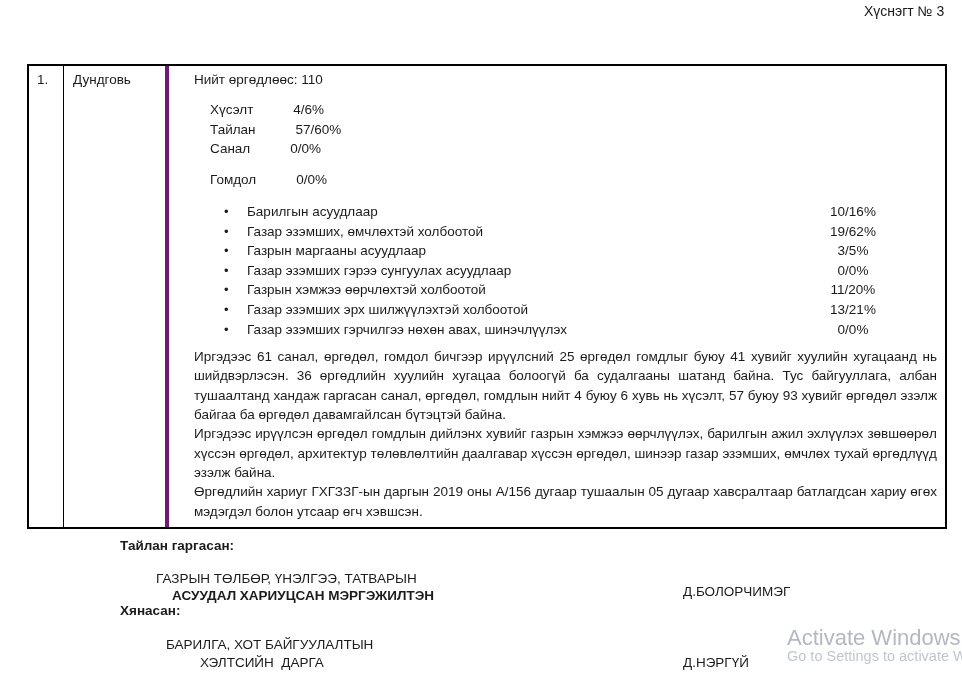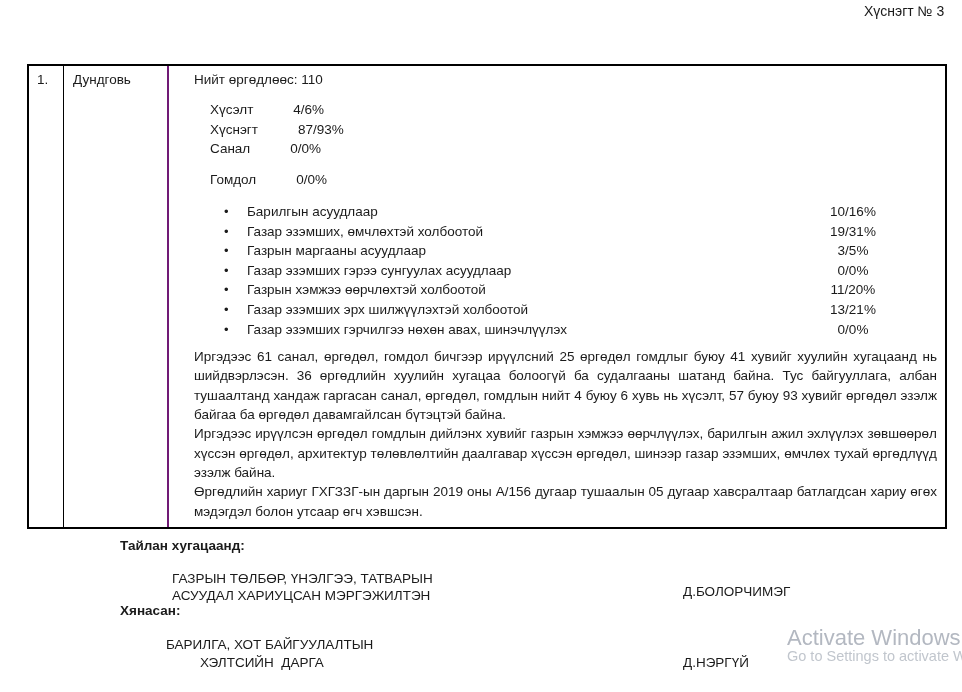--- a/index.html
+++ b/index.html
@@ -43,21 +43,21 @@
     background: #fff;
   }
   .col-num {
     width: 35px;
     border-right: 1px solid #000;
     padding: 4px 0 0 8px;
     line-height: 19px;
   }
   .col-aimag {
     width: 105px;
-    border-right: 2px solid #701a75;
+    border-right: 4px solid #701a75;
     padding: 4px 0 0 9px;
     line-height: 19px;
   }
   .col-content {
     flex: 1;
     padding: 4px 8px 6px 8px;
     margin-left: 17px;
   }
   .total-line { line-height: 19px; }
   .stats-block { margin-top: 11px; margin-left: 16px; }
@@ -120,41 +120,41 @@
     <div class="col-aimag">Дундговь</div>
     <div class="col-content">
 
       <div class="total-line">Нийт өргөдлөөс: 110</div>
 
       <div class="stats-block">
         <div class="stat-row">
           <span class="stat-label">Хүсэлт</span><span>4/6%</span>
         </div>
         <div class="stat-row">
-          <span class="stat-label">Хүснэгт</span><span>87/93%</span>
+          <span class="stat-label">Тайлан</span><span>57/60%</span>
         </div>
         <div class="stat-row">
           <span class="stat-label">Санал</span><span>0/0%</span>
         </div>
       </div>
 
       <div class="gomdol-row">
         <span class="stat-label">Гомдол</span><span>0/0%</span>
       </div>
 
       <div class="bullet-block">
         <div class="bullet-row">
           <span class="bullet-marker">•</span>
           <span class="bullet-text">Барилгын асуудлаар</span>
           <span class="bullet-value">10/16%</span>
         </div>
         <div class="bullet-row">
           <span class="bullet-marker">•</span>
           <span class="bullet-text">Газар эзэмших, өмчлөхтэй холбоотой</span>
-          <span class="bullet-value">19/31%</span>
+          <span class="bullet-value">19/62%</span>
         </div>
         <div class="bullet-row">
           <span class="bullet-marker">•</span>
           <span class="bullet-text">Газрын маргааны асуудлаар</span>
           <span class="bullet-value">3/5%</span>
         </div>
         <div class="bullet-row">
           <span class="bullet-marker">•</span>
           <span class="bullet-text">Газар эзэмших гэрээ сунгуулах асуудлаар</span>
           <span class="bullet-value">0/0%</span>
@@ -178,23 +178,23 @@
 
       <div class="para-block">
         <div class="para">Иргэдээс 61 санал, өргөдөл, гомдол бичгээр ирүүлсний 25 өргөдөл гомдлыг буюу 41 хувийг хуулийн хугацаанд нь шийдвэрлэсэн. 36 өргөдлийн хуулийн хугацаа болоогүй ба судалгааны шатанд байна. Тус байгууллага, албан тушаалтанд хандаж гаргасан санал, өргөдөл, гомдлын нийт 4 буюу 6 хувь нь хүсэлт, 57 буюу 93 хувийг өргөдөл эзэлж байгаа ба өргөдөл давамгайлсан бүтэцтэй байна.</div>
         <div class="para">Иргэдээс ирүүлсэн өргөдөл гомдлын дийлэнх хувийг газрын хэмжээ өөрчлүүлэх, барилгын ажил эхлүүлэх зөвшөөрөл хүссэн өргөдөл, архитектур төлөвлөлтийн даалгавар хүссэн өргөдөл, шинээр газар эзэмших, өмчлөх тухай өргөдлүүд эзэлж байна.</div>
         <div class="para">Өргөдлийн хариуг ГХГЗЗГ-ын даргын 2019 оны А/156 дугаар тушаалын 05 дугаар хавсралтаар батлагдсан хариу өгөх мэдэгдэл болон утсаар өгч хэвшсэн.</div>
       </div>
 
     </div>
   </div>
 
-  <div class="footer-label" style="left:120px; top:537px;">Тайлан хугацаанд:</div>
-  <div class="footer-text" style="left:172px; top:570px;">ГАЗРЫН ТӨЛБӨР, ҮНЭЛГЭЭ, ТАТВАРЫН</div>
-  <div class="footer-text" style="left:172px; top:587px;">АСУУДАЛ ХАРИУЦСАН МЭРГЭЖИЛТЭН</div>
+  <div class="footer-label" style="left:120px; top:537px;">Тайлан гаргасан:</div>
+  <div class="footer-text" style="left:156px; top:570px;">ГАЗРЫН ТӨЛБӨР, ҮНЭЛГЭЭ, ТАТВАРЫН</div>
+  <div class="footer-text" style="left:172px; top:587px;font-weight:bold;">АСУУДАЛ ХАРИУЦСАН МЭРГЭЖИЛТЭН</div>
   <div class="footer-text" style="left:683px; top:583px;">Д.БОЛОРЧИМЭГ</div>
 
   <div class="footer-label" style="left:120px; top:602px;">Хянасан:</div>
   <div class="footer-text" style="left:166px; top:636px;">БАРИЛГА, ХОТ БАЙГУУЛАЛТЫН</div>
   <div class="footer-text" style="left:200px; top:654px;">ХЭЛТСИЙН  ДАРГА</div>
   <div class="footer-text" style="left:683px; top:654px;">Д.НЭРГҮЙ</div>
 
   <div class="watermark-1">Activate Windows</div>
   <div class="watermark-2">Go to Settings to activate W</div>
 

